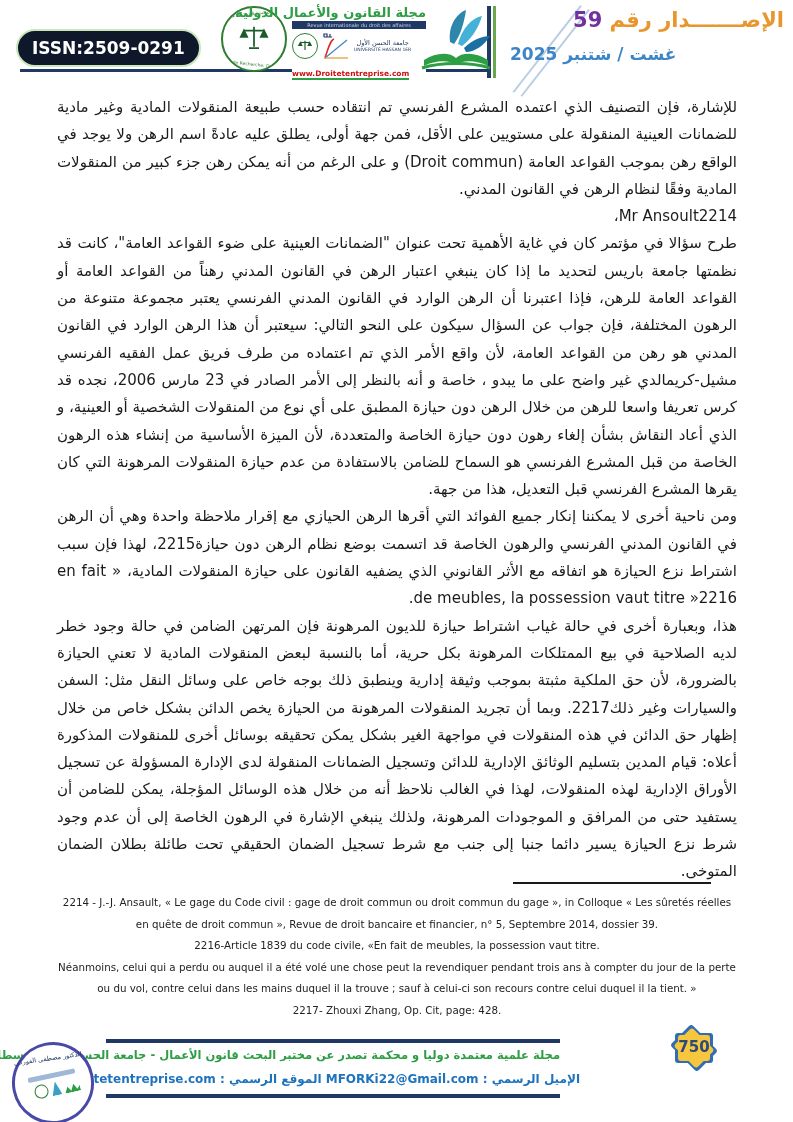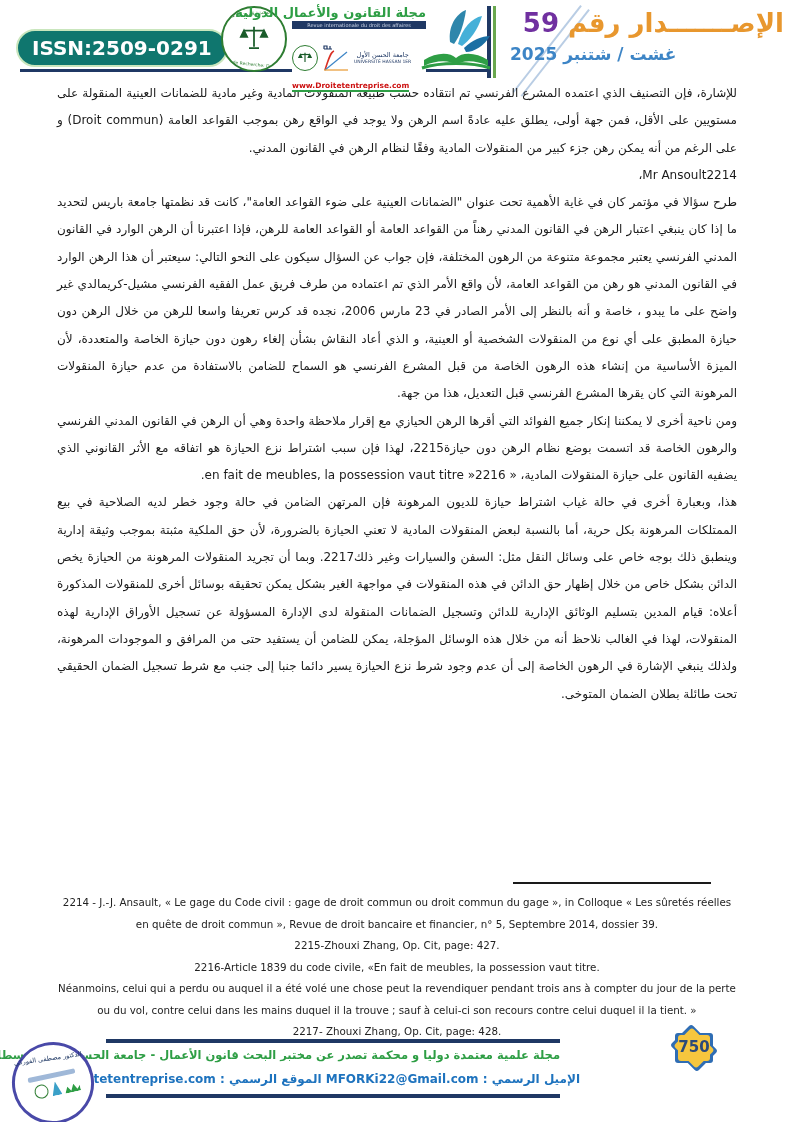--- a/index.html
+++ b/index.html
@@ -6,59 +6,59 @@
   .page {
     position:relative; width:793px; height:1122px; margin:0 auto;
     background:#ffffff; overflow:hidden;
     font-family:"DejaVu Sans", sans-serif;
   }
 
   
   .hdr-rule { position:absolute; top:69px; left:20px; width:468px; height:3px; background:#1f3864; }
   .issn-pill {
     position:absolute; left:16px; top:29px; height:30px; padding:2px 14px;
-    background:#0f766e; border:2px solid #c9e6bd; border-radius:20px;
-    color:#ffffff; font-weight:bold; font-size:20px; line-height:30px; z-index:3;
+    background:#0f172a; border:2px solid #c9e6bd; border-radius:20px;
+    color:#ffffff; font-weight:bold; font-size:17px; line-height:30px; z-index:3;
   }
   .lab-circle {
     position:absolute; left:221px; top:6px; width:62px; height:62px; background:#fff;
     border:2px solid #2e7d32; border-radius:50%; z-index:3; overflow:hidden;
   }
   .lab-circle .arc-ar { position:absolute; top:2px; left:0; right:0; text-align:center; font-size:5.5px; color:#2e7d32; transform:rotate(-6deg); white-space:nowrap; }
   .lab-circle .arc-fr { position:absolute; bottom:3px; left:0; right:0; text-align:center; font-size:4.5px; color:#2e7d32; transform:rotate(6deg); white-space:nowrap; }
   .lab-circle svg { position:absolute; left:16px; top:15px; }
 
   .journal-strip { position:absolute; left:292px; top:5px; width:134px; z-index:3; background:#fff; }
   .js-title { color:#2e9e45; font-weight:bold; font-size:13px; text-align:center; direction:rtl; white-space:nowrap; }
   .js-sub { background:#1f3864; color:#cfd8ea; font-size:5px; text-align:center; padding:1px 0; margin-top:1px; white-space:nowrap; }
-  .js-row { display:flex; align-items:center; gap:3px; margin-top:14px; }
+  .js-row { display:flex; align-items:center; gap:3px; margin-top:2px; }
   .js-mini-circle { width:24px; height:24px; border:1.5px solid #2e7d32; border-radius:50%; flex:0 0 auto; display:flex; align-items:center; justify-content:center; }
   .js-univ { font-size:6.5px; color:#1f3864; direction:rtl; text-align:center; line-height:1.3; }
   .js-univ .fr { font-size:4.5px; display:block; direction:ltr; }
   .js-url { color:#cc1111; font-weight:bold; font-size:7.5px; margin-top:2px; border-bottom:2px solid #2e9e45; display:inline-block; }
 
   .book-graphic { position:absolute; left:420px; top:8px; z-index:3; }
 
   .vbar-navy { position:absolute; left:487px; top:6px; width:4px; height:72px; background:#1f3864; }
   .vbar-green { position:absolute; left:493px; top:6px; width:3px; height:72px; background:#6aa84f; }
 
   .issue-block { position:absolute; left:500px; top:0; width:290px; height:90px; }
   .diag { position:absolute; width:110px; height:1.5px; background:#b9cde4; transform:rotate(-52deg); }
   .diag.d1 { left:-8px; top:48px; }
   .diag.d2 { left:0px; top:52px; }
-  .issue-line1 { position:absolute; right:6px; top:8px; direction:rtl; font-weight:bold; font-size:26px; white-space:nowrap;margin-left:21px; }
+  .issue-line1 { position:absolute; right:6px; top:8px; direction:rtl; font-weight:bold; font-size:21px; white-space:nowrap;margin-left:21px; }
   .issue-label { color:#e8972e; }
   .issue-num { color:#7030a0; }
   .issue-line2 { position:absolute; left:10px; top:44px; direction:rtl; font-weight:bold; font-size:17px; color:#3d85c6; white-space:nowrap; }
 
   
   .content {
-    position:absolute; top:80px; left:57px; width:680px;
+    position:absolute; top:94px; left:57px; width:680px;
     direction:rtl; text-align:justify; color:#1b1b1b;
-    font-size:12px; line-height:27.3px;
+    font-size:15px; line-height:27.3px;
   }
   .content p { margin:0; }
   .split-line { display:flex; justify-content:space-between; direction:rtl; }
   .split-line .name { direction:rtl; white-space:nowrap; }
 
   
   .footnotes { position:absolute; top:882px; left:57px; width:680px; direction:ltr; text-align:center; color:#222; font-size:10.3px; line-height:21.5px; }
   .fn-sep { width:198px; height:2px; background:#1a1a1a; margin:0 26px 8px auto; }
   .fn-entry { margin:0; }
 
@@ -165,21 +165,20 @@
       <span class="name">Mr Ansoult2214،</span>
     </div>
     <p>طرح سؤالا في مؤتمر كان في غاية الأهمية تحت عنوان "الضمانات العينية على ضوء القواعد العامة"، كانت قد نظمتها جامعة باريس لتحديد ما إذا كان ينبغي اعتبار الرهن في القانون المدني رهناً من القواعد العامة أو القواعد العامة للرهن، فإذا اعتبرنا أن الرهن الوارد في القانون المدني الفرنسي يعتبر مجموعة متنوعة من الرهون المختلفة، فإن جواب عن السؤال سيكون على النحو التالي: سيعتبر أن هذا الرهن الوارد في القانون المدني هو رهن من القواعد العامة، لأن واقع الأمر الذي تم اعتماده من طرف فريق عمل الفقيه الفرنسي مشيل-كريمالدي غير واضح على ما يبدو ، خاصة و أنه بالنظر إلى الأمر الصادر في 23 مارس 2006، نجده قد كرس تعريفا واسعا للرهن من خلال الرهن دون حيازة المطبق على أي نوع من المنقولات الشخصية أو العينية، و الذي أعاد النقاش بشأن إلغاء رهون دون حيازة الخاصة والمتعددة، لأن الميزة الأساسية من إنشاء هذه الرهون الخاصة من قبل المشرع الفرنسي هو السماح للضامن بالاستفادة من عدم حيازة المنقولات المرهونة التي كان يقرها المشرع الفرنسي قبل التعديل، هذا من جهة.</p>
     <p>ومن ناحية أخرى لا يمكننا إنكار جميع الفوائد التي أقرها الرهن الحيازي مع إقرار ملاحظة واحدة وهي أن الرهن في القانون المدني الفرنسي والرهون الخاصة قد اتسمت بوضع نظام الرهن دون حيازة2215، لهذا فإن سبب اشتراط نزع الحيازة هو اتفاقه مع الأثر القانوني الذي يضفيه القانون على حيازة المنقولات المادية، « en fait de meubles, la possession vaut titre »2216.</p>
     <p>هذا، وبعبارة أخرى في حالة غياب اشتراط حيازة للديون المرهونة فإن المرتهن الضامن في حالة وجود خطر لديه الصلاحية في بيع الممتلكات المرهونة بكل حرية، أما بالنسبة لبعض المنقولات المادية لا تعني الحيازة بالضرورة، لأن حق الملكية مثبتة بموجب وثيقة إدارية وينطبق ذلك بوجه خاص على وسائل النقل مثل: السفن والسيارات وغير ذلك2217. وبما أن تجريد المنقولات المرهونة من الحيازة يخص الدائن بشكل خاص من خلال إظهار حق الدائن في هذه المنقولات في مواجهة الغير بشكل يمكن تحقيقه بوسائل أخرى للمنقولات المذكورة أعلاه: قيام المدين بتسليم الوثائق الإدارية للدائن وتسجيل الضمانات المنقولة لدى الإدارة المسؤولة عن تسجيل الأوراق الإدارية لهذه المنقولات، لهذا في الغالب نلاحظ أنه من خلال هذه الوسائل المؤجلة، يمكن للضامن أن يستفيد حتى من المرافق و الموجودات المرهونة، ولذلك ينبغي الإشارة في الرهون الخاصة إلى أن عدم وجود شرط نزع الحيازة يسير دائما جنبا إلى جنب مع شرط تسجيل الضمان الحقيقي تحت طائلة بطلان الضمان المتوخى.</p>
   </div>
 
   <div class="footnotes">
     <div class="fn-sep"></div>
     <div class="fn-entry">2214 - J.-J. Ansault, « Le gage du Code civil : gage de droit commun ou droit commun du gage », in Colloque « Les sûretés réelles en quête de droit commun », Revue de droit bancaire et financier, n° 5, Septembre 2014, dossier 39.</div>
-    <div class="fn-entry">2215-Zhouxi Zhang, Op. Cit, page: 427.</div>
     <div class="fn-entry">2216-Article 1839 du code civile, «En fait de meubles, la possession vaut titre.</div>
     <div class="fn-entry">Néanmoins, celui qui a perdu ou auquel il a été volé une chose peut la revendiquer pendant trois ans à compter du jour de la perte ou du vol, contre celui dans les mains duquel il la trouve ; sauf à celui-ci son recours contre celui duquel il la tient. »</div>
     <div class="fn-entry">2217- Zhouxi Zhang, Op. Cit, page: 428.</div>
   </div>
 
   <div class="ft-rule-top"></div>
   <div class="ft-line1">مجلة علمية معتمدة  دوليا و محكمة تصدر عن مختبر البحث قانون الأعمال - جامعة الحسن الأول - سطات - المغرب</div>
   <div class="ft-line2">
     <span>الإميل الرسمي :</span>
     <span class="latin">MFORKi22@Gmail.com</span>

